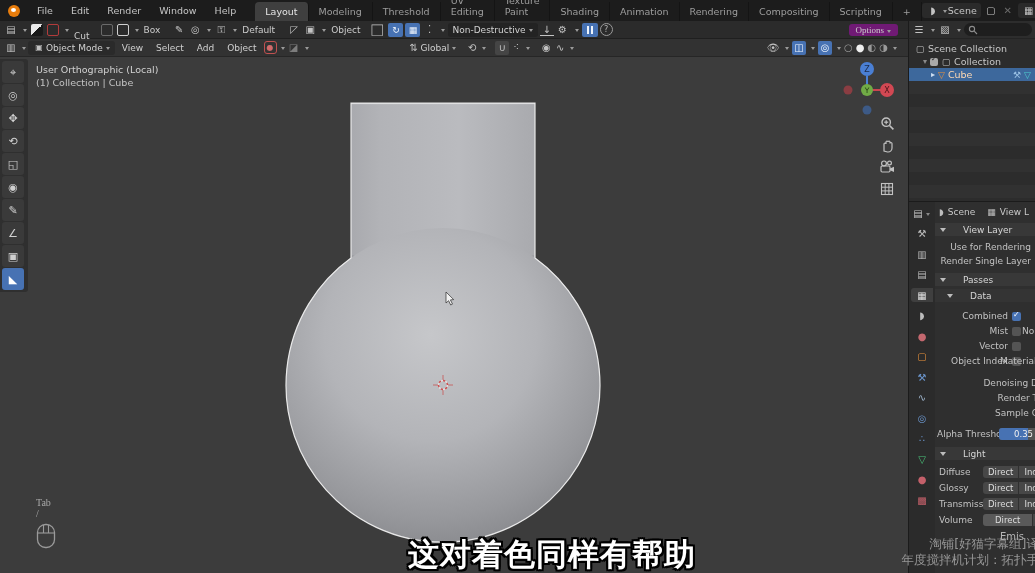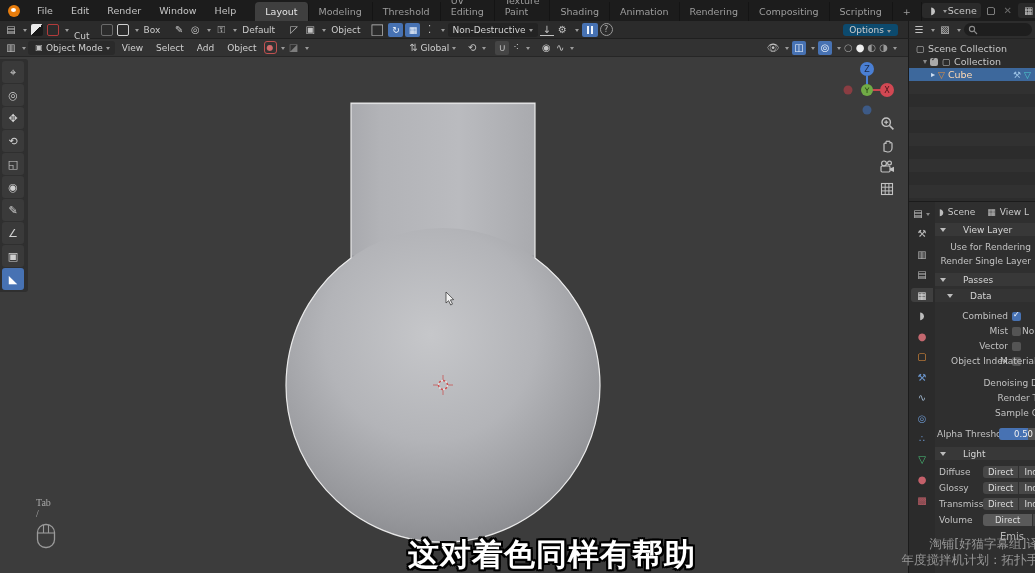--- a/index.html
+++ b/index.html
@@ -42,21 +42,21 @@
   .blue-toggle { background:#4772b3; color:#eef4fc; border-radius:2px; width:15px; height:14px;
                  display:inline-flex; align-items:center; justify-content:center; font-size:9px; }
   .drop-field { background:#232323; border-radius:3px; height:14px; display:flex; align-items:center;
                 padding:0 4px; color:#d2d2d2; }
   .pause-btn { background:#4772b3; border-radius:2px; width:16px; height:14px; display:flex;
                align-items:center; justify-content:center; gap:2px; }
   .pause-btn i { display:block; width:2px; height:8px; background:#eef4fc; }
   .qmark { width:13px; height:13px; border:1px solid #9a9a9a; border-radius:50%; display:flex;
            align-items:center; justify-content:center; font-size:8px; color:#b5b5b5; }
   .options-btn { margin-left:auto; margin-right:10px; display:flex; align-items:flex-end;
-                 background:#0c4a6e; border-radius:3px; padding:1px 6px; }
+                 background:#701a75; border-radius:3px; padding:1px 6px;font-family:Liberation Serif, serif; }
 
   
   .outliner-hdr { position:absolute; left:908px; top:21px; width:127px; height:18px; background:#2d2d2d;
                   border-left:1px solid #1b1b1b; border-bottom:1px solid #242424; display:flex;
                   align-items:center; gap:2px; padding:0 3px; }
   .search-box { flex:1; height:13px; background:#1e1e1e; border-radius:7px; display:flex;
                 align-items:center; padding-left:4px; }
 
   
   .row3 { position:absolute; left:0; top:39px; width:908px; height:18px; background:#323232;
@@ -280,20 +280,24 @@
       <span class="tool-btn">✥</span>
       <span class="tool-btn">⟲</span>
       <span class="tool-btn">◱</span>
       <span class="tool-btn">◉</span>
       <span class="tool-btn">✎</span>
       <span class="tool-btn">∠</span>
       <span class="tool-btn">▣</span>
       <span class="tool-btn active">◣</span>
     </div>
 
+    <div class="vp-overlay">
+      <div>User Orthographic (Local)</div>
+      <div class="dim">(1) Collection | Cube</div>
+    </div>
 
     <svg width="350" height="470" viewBox="0 0 350 470" style="position:absolute;left:270px;top:33px">
       <defs>
         <linearGradient id="cylG" x1="0" y1="0" x2="1" y2="0">
           <stop offset="0" stop-color="#94959a"></stop>
           <stop offset="0.3" stop-color="#b2b3b7"></stop>
           <stop offset="0.55" stop-color="#babbbf"></stop>
           <stop offset="0.85" stop-color="#a5a6aa"></stop>
           <stop offset="1" stop-color="#8c8d91"></stop>
         </linearGradient>
@@ -490,21 +494,21 @@
         <span class="r-lbl" style="right:-2px">Render T</span>
       </div>
       <div class="prow" style="top:205px; width:101px">
         <span class="r-lbl" style="right:-2px">Sample C</span>
       </div>
 
       <div class="prow" style="top:226px; width:101px">
         <span class="r-lbl" style="left:2px; text-align:left">Alpha Threshold</span>
         <span class="slider" style="left:64px; right:-1px">
           <span class="fill"></span>
-          <span class="val">0.50</span>
+          <span class="val">0.35</span>
         </span>
       </div>
 
       <div class="sec-hdr" style="top:245px">
         <span class="tri"></span>
         <span>Light</span>
       </div>
 
       <div class="prow" style="top:264px; width:101px">
         <span class="r-lbl" style="left:4px; text-align:left">Diffuse</span>

